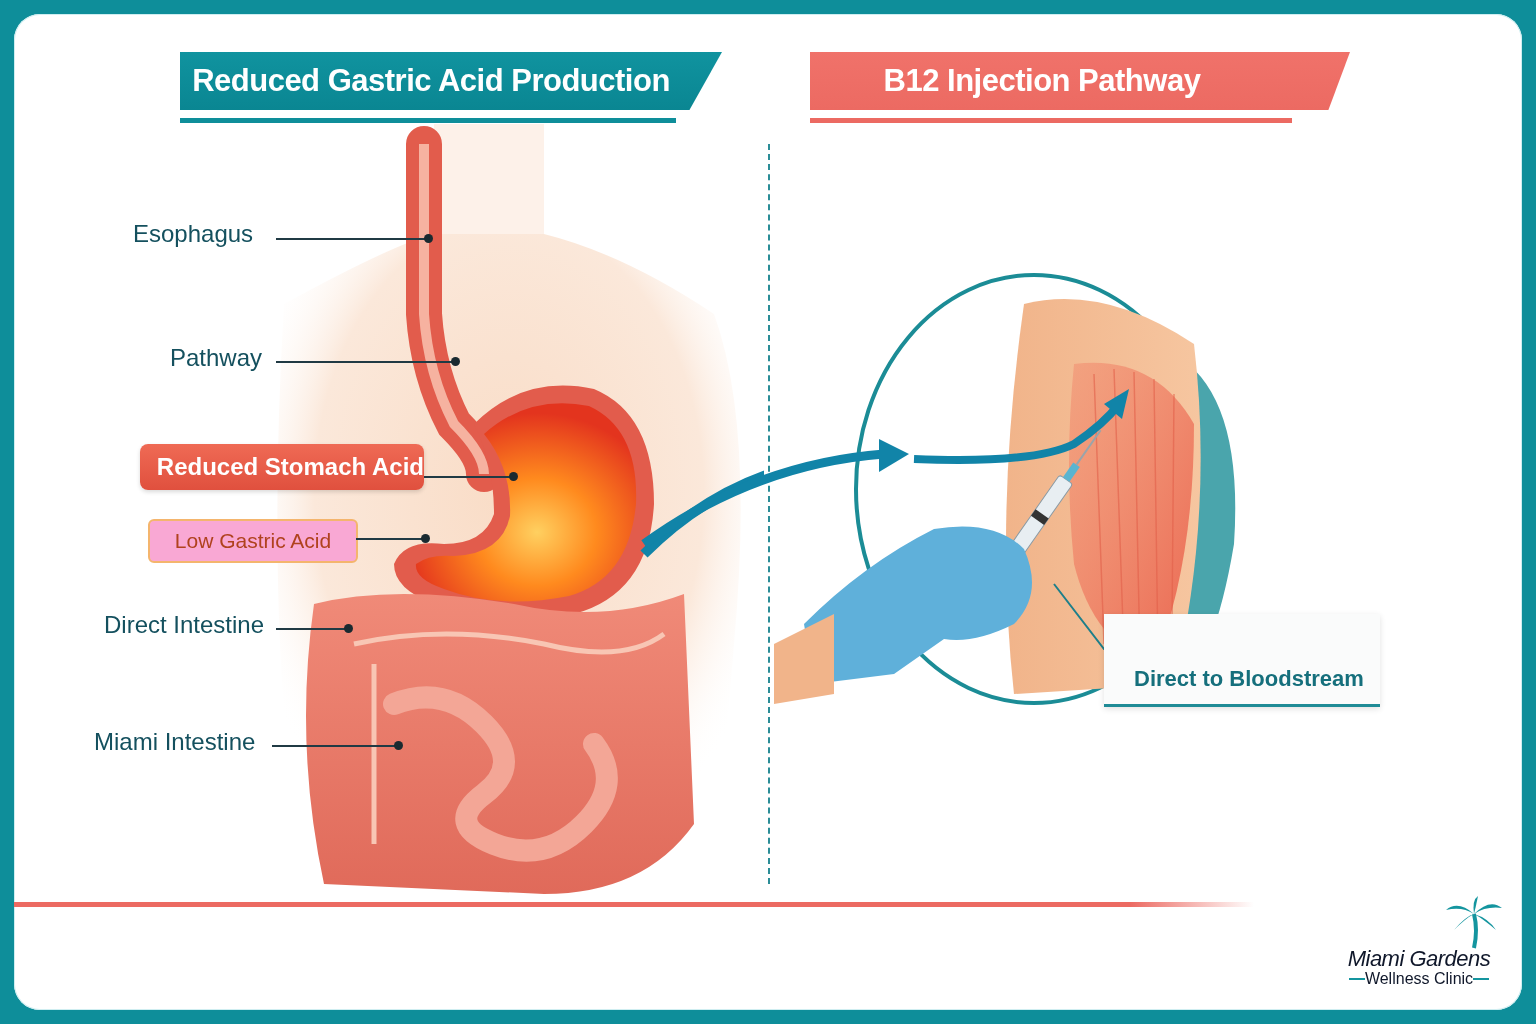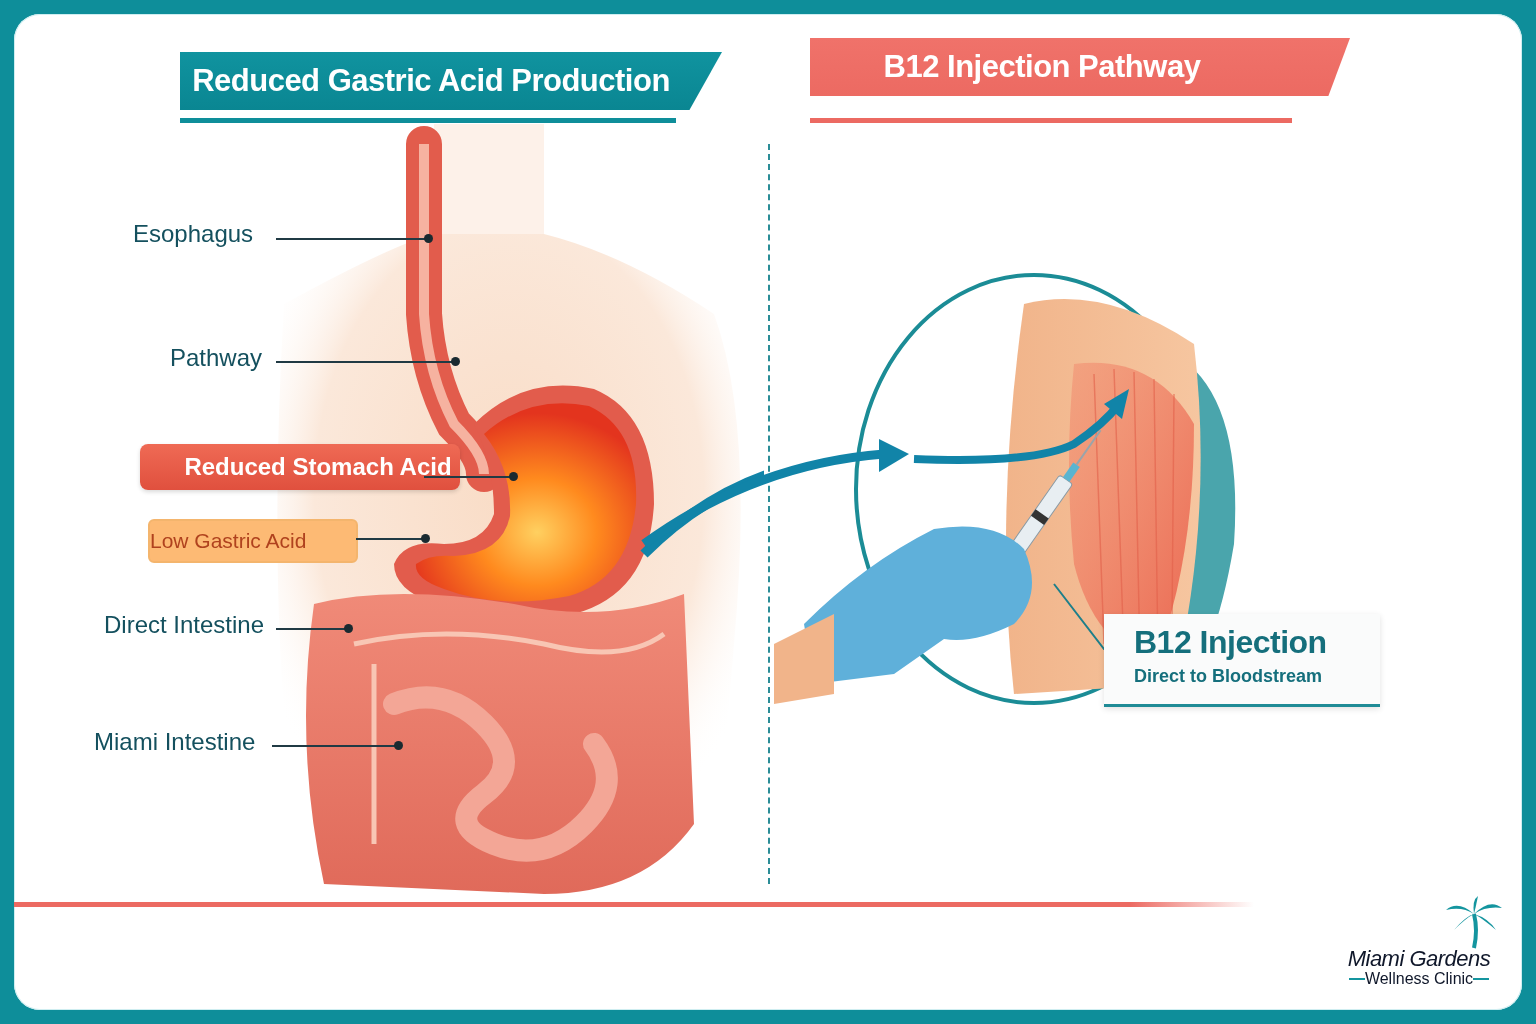--- a/index.html
+++ b/index.html
@@ -15,55 +15,55 @@
     border-radius: 26px;
   }
   .abs { position: absolute; }
 
   
   .banner { position: absolute; height: 58px; color: #fff; display: flex; align-items: center; justify-content: center;
     font-weight: bold; font-size: 31px; letter-spacing: -0.5px; }
   .banner-left { left: 166px; top: 38px; width: 542px; background: linear-gradient(180deg,#10939f,#0a8692);
     clip-path: polygon(0 0, 100% 0, 94% 100%, 0 100%); padding-right: 40px; box-sizing: border-box; }
   .banner-left-under { left: 166px; top: 104px; width: 496px; height: 5px; background: #0e8e9a; }
-  .banner-right { left: 796px; top: 24px; width: 540px; background: linear-gradient(180deg,#f0726a,#ec6a62);
+  .banner-right { left: 796px; top: 38px; width: 540px; background: linear-gradient(180deg,#f0726a,#ec6a62);
     clip-path: polygon(0 0, 100% 0, 96% 100%, 0 100%); padding-right: 120px; box-sizing: border-box; padding-left: 44px; }
   .banner-right-under { left: 796px; top: 104px; width: 482px; height: 5px; background: #ec6a62; }
 
   
   .divider { left: 754px; top: 130px; height: 740px; width: 0; border-left: 2px dashed #2b8d97; }
 
   
   .lbl { position: absolute; color: #14505e; font-size: 24px; white-space: nowrap; }
   .leader { position: absolute; height: 2px; background: #203a44; }
   .dot { position: absolute; width: 9px; height: 9px; border-radius: 50%; background: #1a2a30; }
 
   .tag-red { position: absolute; left: 126px; top: 430px; width: 284px; height: 46px; border-radius: 8px;
     background: linear-gradient(180deg,#ef6a55,#e0503e); color: #fff; font-size: 24px; font-weight: bold;
-    display: flex; align-items: center; justify-content: center; box-shadow: 0 2px 4px rgba(0,0,0,0.15); padding-left: 36px; }
+    display: flex; align-items: center; justify-content: flex-end; box-shadow: 0 2px 4px rgba(0,0,0,0.15); }
   .tag-orange { position: absolute; left: 134px; top: 505px; width: 206px; height: 40px; border-radius: 6px;
-    background: #fdba74; border: 2px solid #f4b56d; color: #b0421e; font-size: 21px;
-    display: flex; align-items: center; }
+    background: #f9a8d4; border: 2px solid #f4b56d; color: #b0421e; font-size: 21px;
+    display: flex; align-items: center; justify-content: center; }
 
   
   .footer-line { left: 0; top: 888px; width: 1240px; height: 5px;
     background: linear-gradient(90deg,#ec6a62 0%, #ec6a62 90%, rgba(236,106,98,0) 100%); }
   .title-bottom { position: absolute; left: 0; width: 1400px; top: 910px; text-align: center;
     color: #0b7f8a; font-weight: bold; font-size: 56px; letter-spacing: -1.5px; }
 
   .logo { position: absolute; left: 1310px; top: 880px; width: 190px; height: 100px; text-align: center; color: #0f172a; }
   .logo-main { position: absolute; left: 0; right: 0; top: 52px; font-size: 22px; font-style: italic; letter-spacing: -0.5px; }
   .logo-sub { position: absolute; left: 0; right: 0; top: 76px; font-size: 16px; display: flex; align-items: center; justify-content: center; }
   .logo-sub .bar { width: 16px; height: 2px; background: #14959f; display: inline-block; }
 
   
   .callout { position: absolute; left: 1090px; top: 600px; width: 276px; height: 90px; background: #fafbfb;
     box-shadow: 0 2px 6px rgba(0,0,0,0.12); border-bottom: 3px solid #1f8b96; }
   .callout-title { position: absolute; left: 30px; top: 10px; font-size: 32px; font-weight: bold; color: #156f7c; letter-spacing: -0.5px; }
-  .callout-sub { position: absolute; left: 30px; top: 52px; font-size: 18px; font-weight: bold; color: #156f7c; }
+  .callout-sub { position: absolute; left: 30px; top: 52px; font-size: 22px; font-weight: bold; color: #156f7c; }
 </style>
 </head>
 <body>
 
 <div class="canvas">
 
   <div class="banner banner-left">
     <span>Reduced Gastric Acid Production</span>
   </div>
   <div class="abs banner-left-under"></div>
@@ -182,21 +182,20 @@
     <path d="M280 320 L330 385 L356 385" fill="none" stroke="#1e7f8a" stroke-width="2"></path>
     <circle cx="358" cy="385" r="4" fill="#1e7f8a"></circle>
   </svg>
 
   <svg class="abs" style="left:620px;top:410px" width="300" height="140">
     <path d="M10 120 Q120 40 250 30" fill="none" stroke="#1184a8" stroke-width="9"></path>
     <polygon points="245,15 275,30 245,48" fill="#1184a8"></polygon>
   </svg>
 
   <div class="callout">
-    <span class="callout-title">B12 Injection</span>
     <span class="callout-sub">Direct to Bloodstream</span>
   </div>
 
   <div class="abs footer-line"></div>
 
   <div class="logo">
     <svg class="abs" style="left:120px;top:2px" width="60" height="54">
       <path d="M30 52 Q34 34 30 18" stroke="#14959f" stroke-width="4" fill="none"></path>
       <path d="M30 18 Q14 4 2 14 Q18 10 30 18 Z" fill="#14959f"></path>
       <path d="M30 18 Q46 2 58 12 Q42 10 30 18 Z" fill="#14959f"></path>

